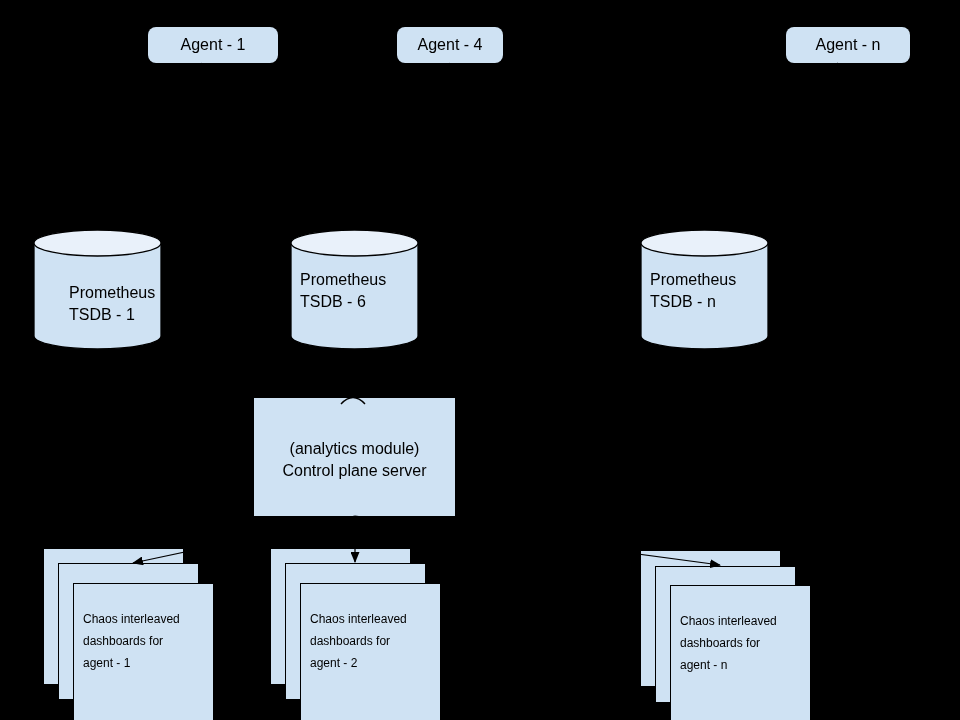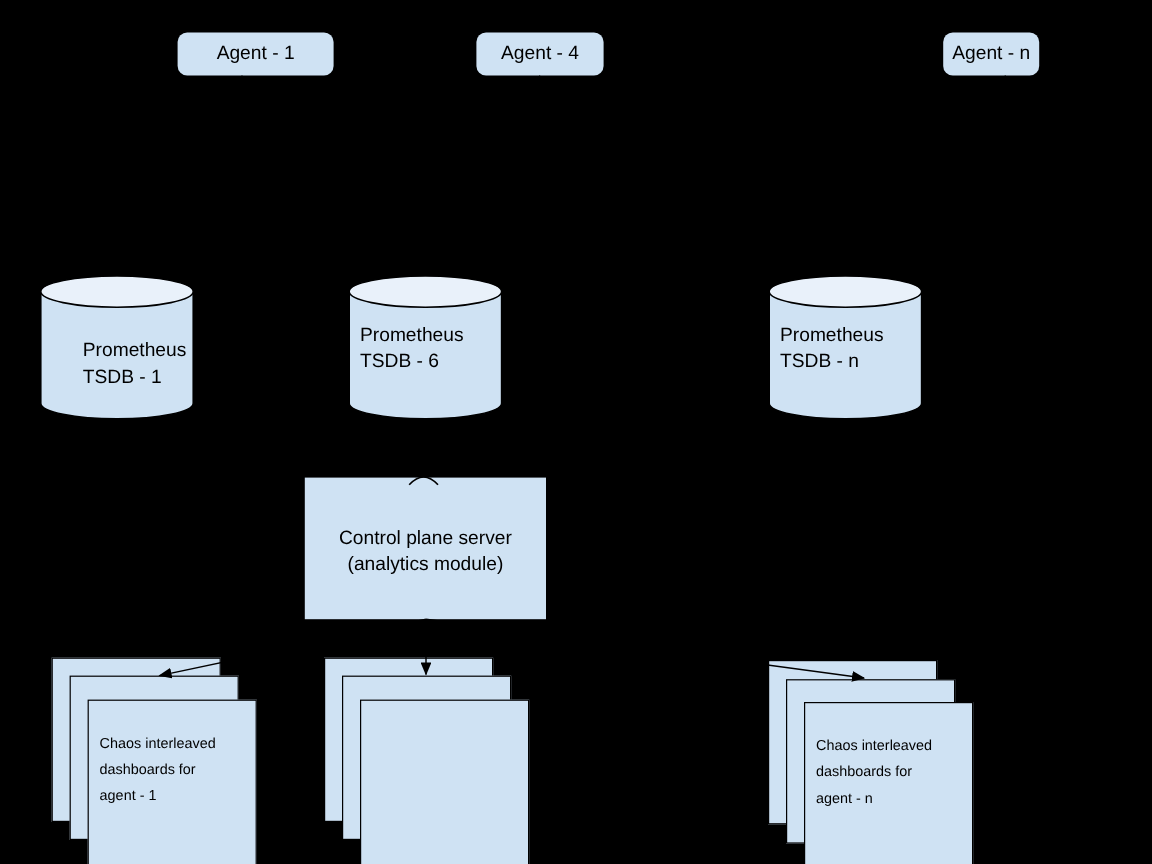--- a/index.html
+++ b/index.html
@@ -62,21 +62,21 @@
     pointer-events: none;
   }
 </style>
 </head>
 <body>
 
 <div class="canvas">
 
   <div class="agent" style="left:148px; top:27px; width:130px;">Agent - 1</div>
   <div class="agent" style="left:397px; top:27px; width:106px;">Agent - 4</div>
-  <div class="agent" style="left:786px; top:27px; width:80px;">Agent - n</div>
+  <div class="agent" style="left:786px; top:27px; width:124px;">Agent - n</div>
 
   <svg class="cyl" style="left:33px; top:229px;" width="130" height="122" viewBox="0 0 130 122">
     <path d="M1 14 v93 a63.5 13 0 0 0 127 0 v-93" fill="#cfe2f3" stroke="#000000" stroke-width="1.3"></path>
     <ellipse cx="64.5" cy="14" rx="63.5" ry="13" fill="#e9f1fa" stroke="#000000" stroke-width="1.3"></ellipse>
   </svg>
   <div class="cyl-label" style="left:43px; top:282px;margin-left:26px;">Prometheus TSDB - 1</div>
 
   <svg class="cyl" style="left:290px; top:229px;" width="130" height="122" viewBox="0 0 130 122">
     <path d="M1 14 v93 a63.5 13 0 0 0 127 0 v-93" fill="#cfe2f3" stroke="#000000" stroke-width="1.3"></path>
     <ellipse cx="64.5" cy="14" rx="63.5" ry="13" fill="#e9f1fa" stroke="#000000" stroke-width="1.3"></ellipse>
@@ -84,32 +84,33 @@
   <div class="cyl-label" style="left:300px; top:269px;">Prometheus TSDB - 6</div>
 
   <svg class="cyl" style="left:640px; top:229px;" width="130" height="122" viewBox="0 0 130 122">
     <path d="M1 14 v93 a63.5 13 0 0 0 127 0 v-93" fill="#cfe2f3" stroke="#000000" stroke-width="1.3"></path>
     <ellipse cx="64.5" cy="14" rx="63.5" ry="13" fill="#e9f1fa" stroke="#000000" stroke-width="1.3"></ellipse>
   </svg>
   <div class="cyl-label" style="left:650px; top:269px;">Prometheus TSDB - n</div>
 
   <div class="cp-box"></div>
   <div class="cp-label">
+    <div>(analytics module)</div>
     <div>Control plane server</div>
-    <div>(analytics module)</div>
   </div>
 
   <div class="page" style="left:43px;  top:548px;"></div>
   <div class="page" style="left:58px;  top:563px;"></div>
   <div class="page" style="left:73px;  top:583px; height:140px;"></div>
   <div class="page-label" style="left:83px; top:608px;">Chaos interleaved dashboards for agent - 1</div>
 
   <div class="page" style="left:270px; top:548px;"></div>
   <div class="page" style="left:285px; top:563px;"></div>
   <div class="page" style="left:300px; top:583px; height:140px;"></div>
+  <div class="page-label" style="left:310px; top:608px;">Chaos interleaved dashboards for agent - 2</div>
 
   <div class="page" style="left:640px; top:550px;"></div>
   <div class="page" style="left:655px; top:566px;"></div>
   <div class="page" style="left:670px; top:585px; height:140px;"></div>
   <div class="page-label" style="left:680px; top:610px;">Chaos interleaved dashboards for agent - n</div>
 
   <svg class="overlay" width="960" height="720" viewBox="0 0 960 720">
     <defs>
       <marker id="arw" markerWidth="12" markerHeight="9" refX="10" refY="4.5" orient="auto" markerUnits="userSpaceOnUse">
         <path d="M0,0 L11,4.5 L0,9 Z" fill="#000000"></path>

